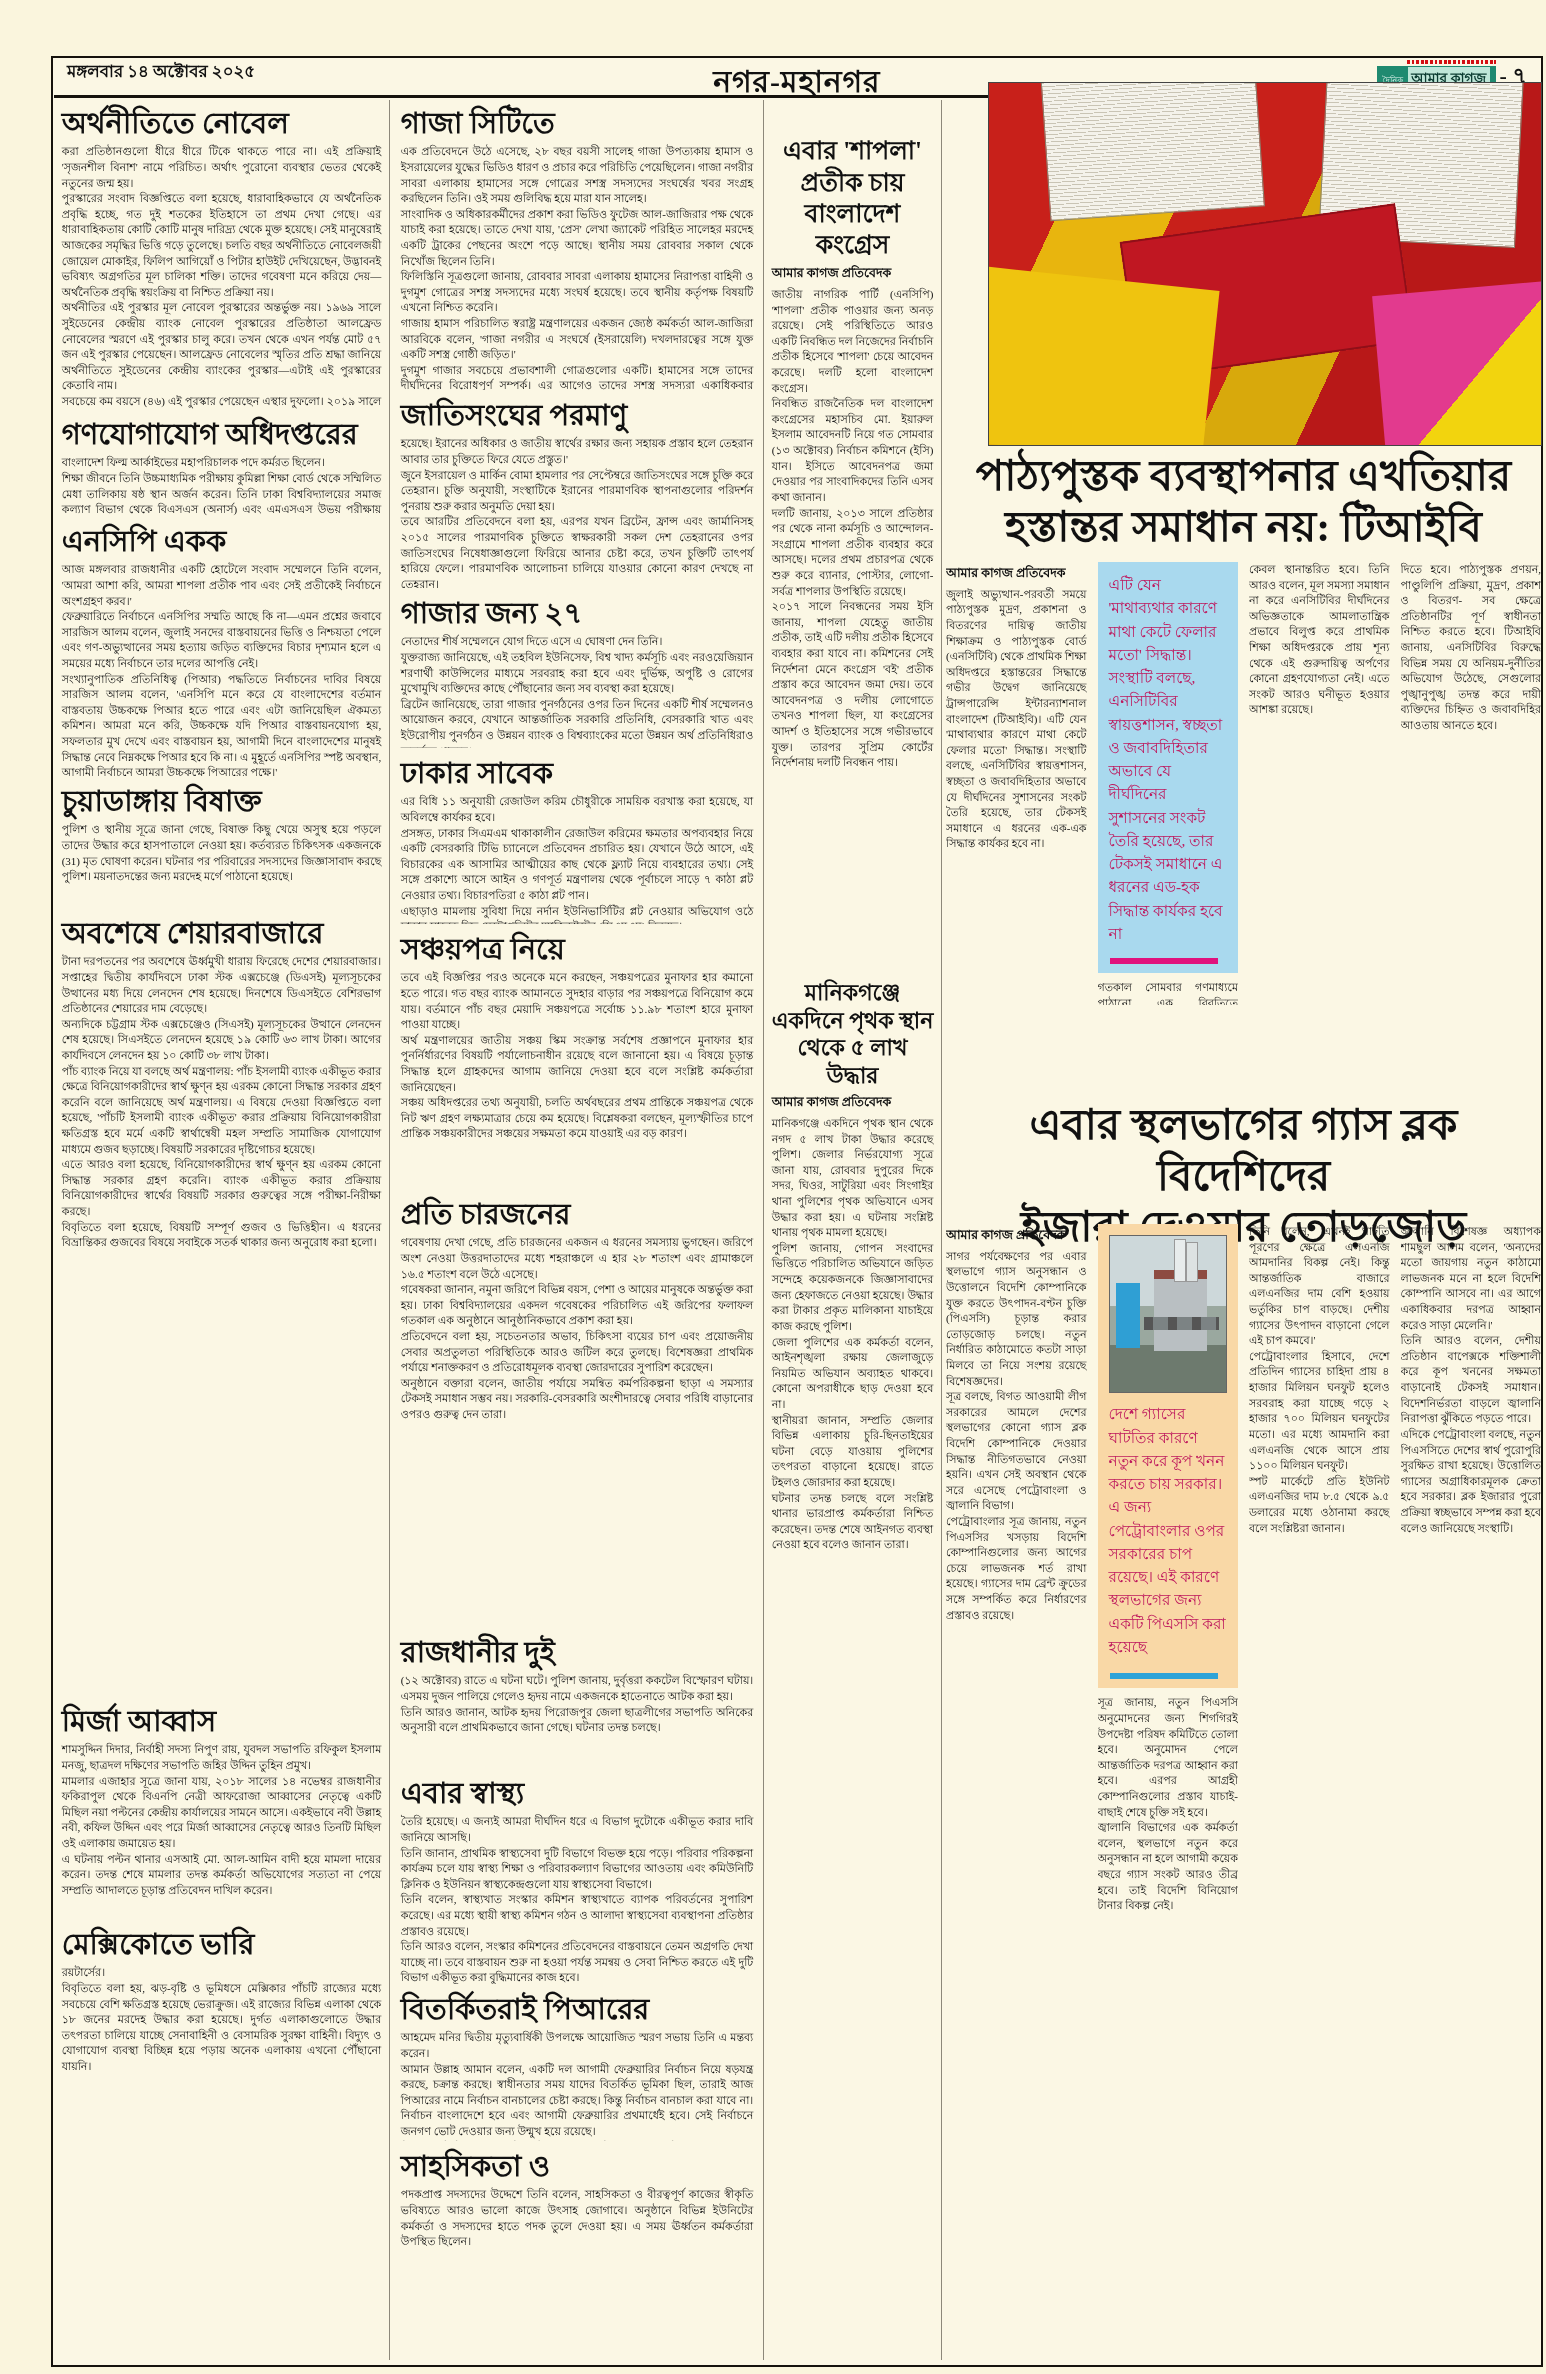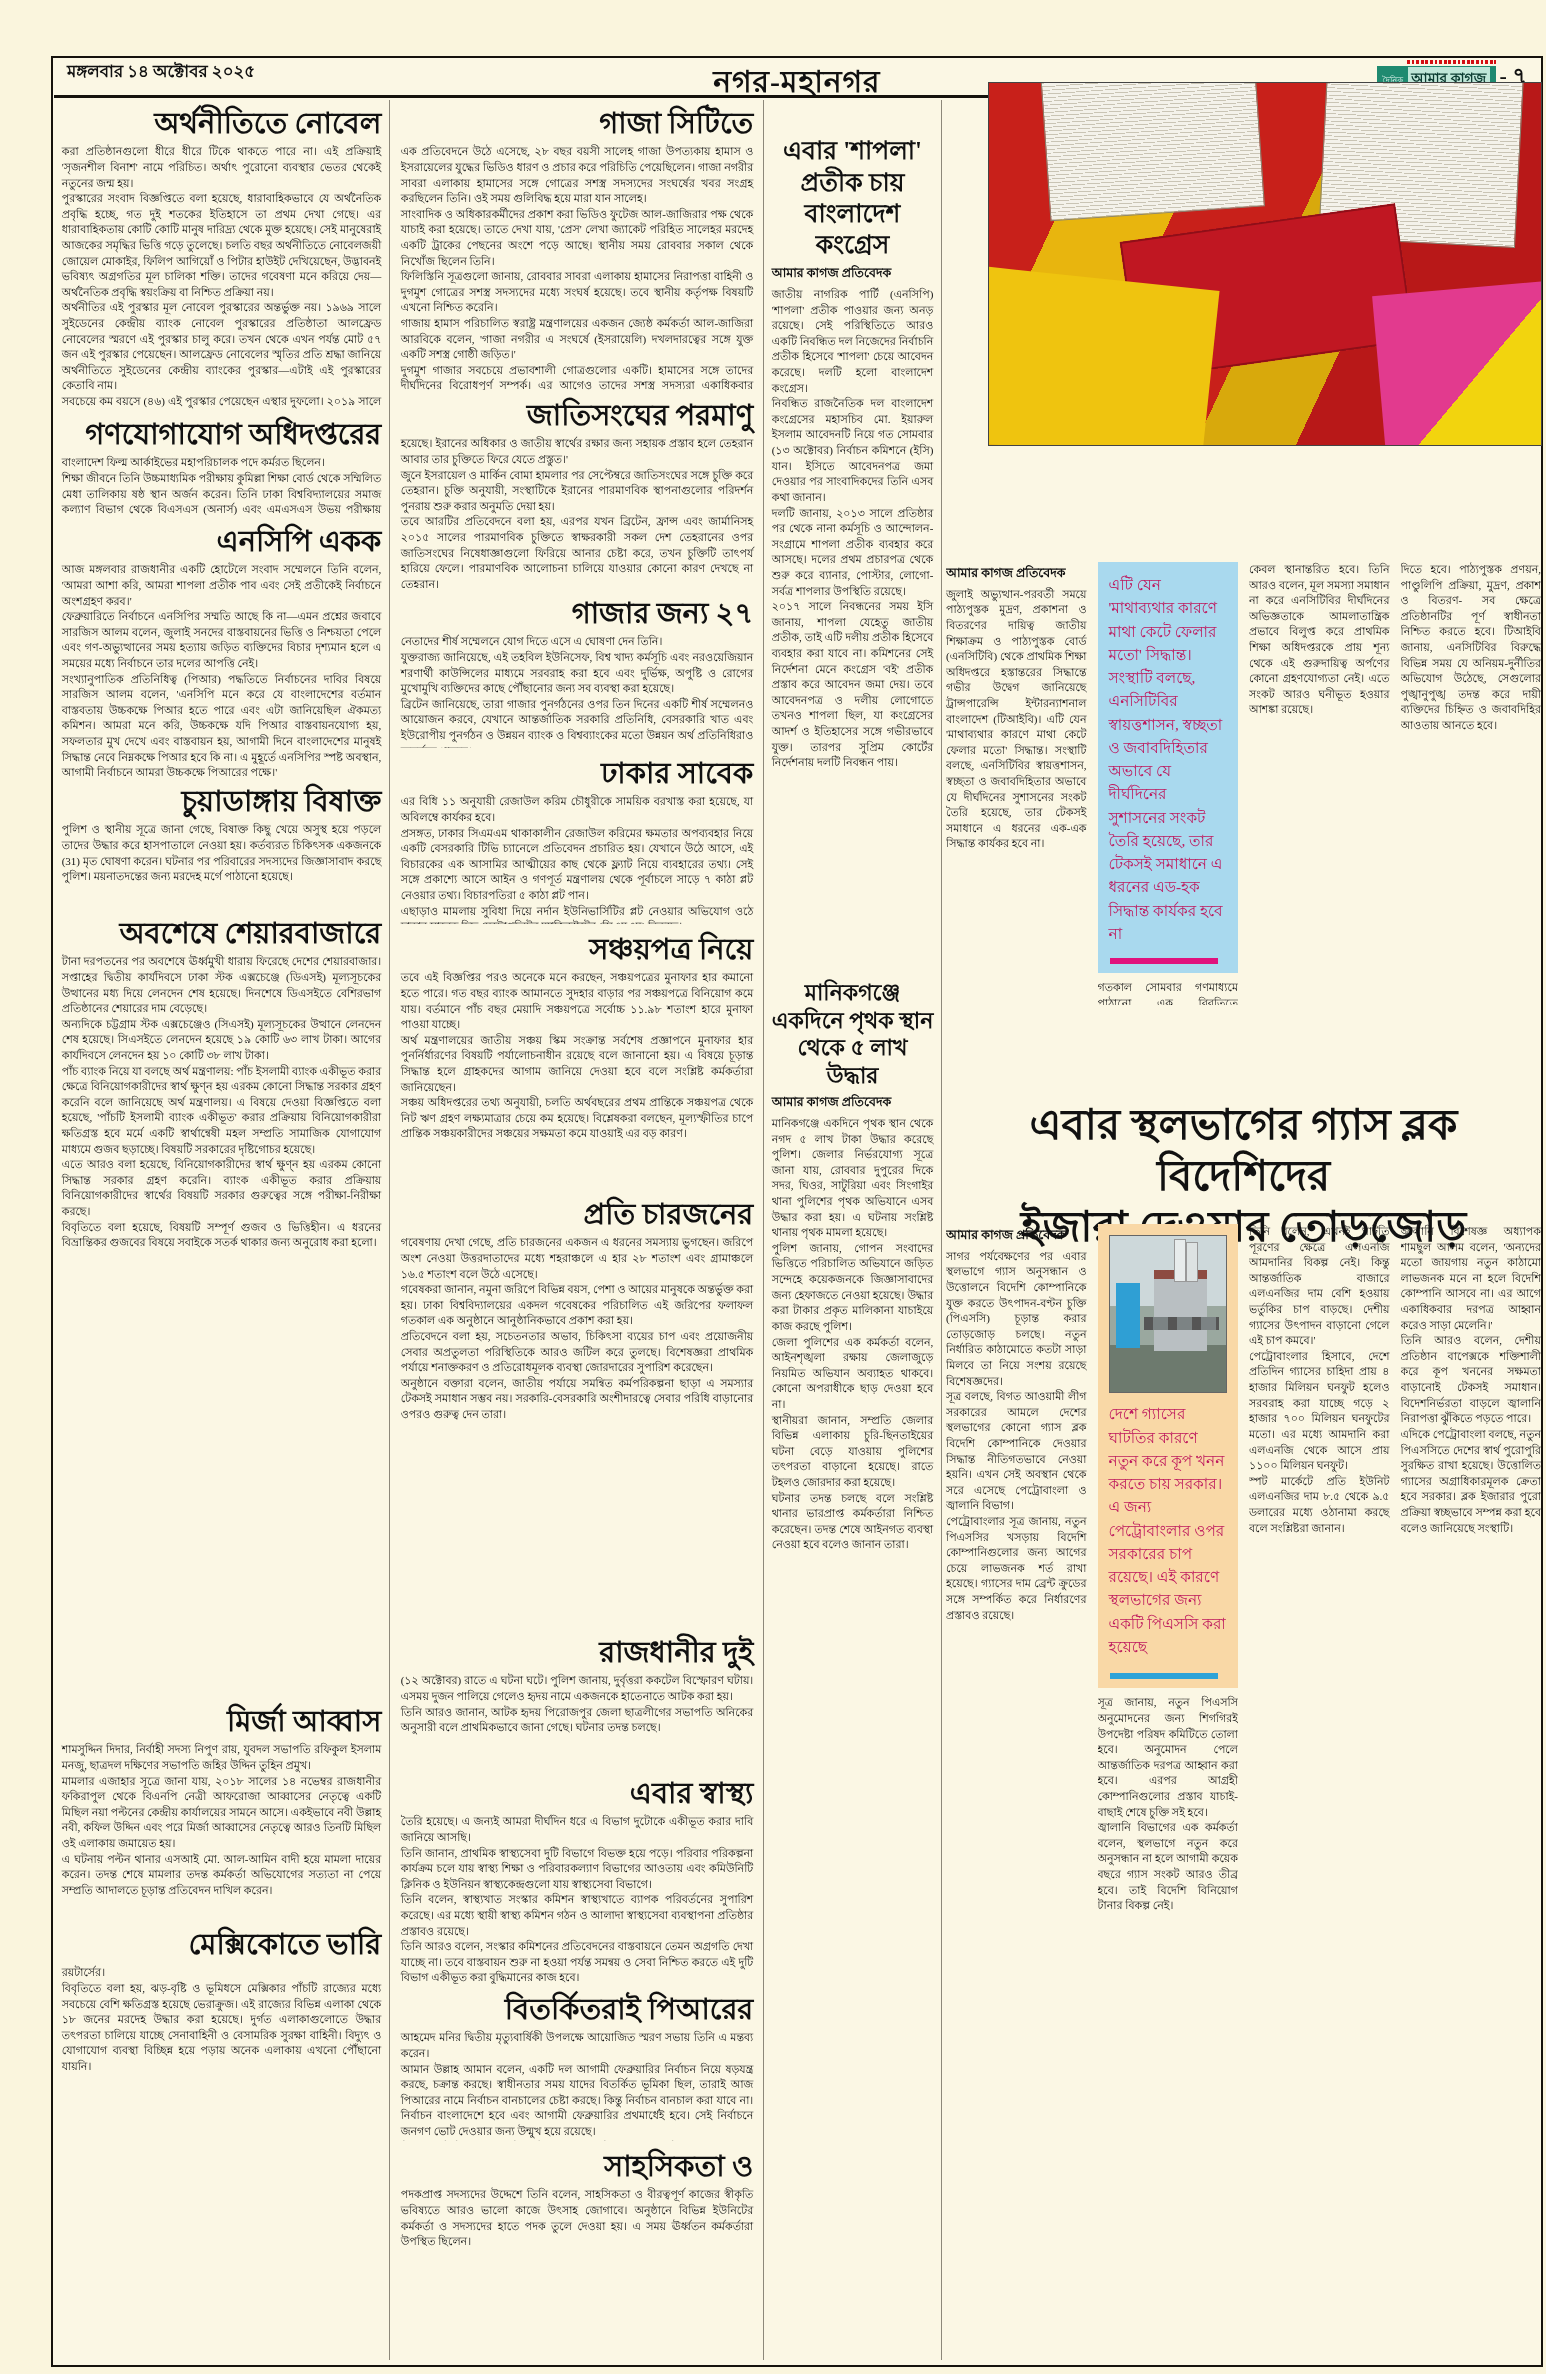--- a/index.html
+++ b/index.html
@@ -17,21 +17,21 @@
   .logo{display:flex;flex-direction:column;align-items:flex-end;}
   .logo-tag{width:89px;height:4.6px;background:repeating-linear-gradient(90deg,#d40f12 0 2.8px,transparent 2.8px 4.6px);}
   .logo-band{margin-top:1.9px;background:#1f8a70;color:#fff;padding:0.9px 5.6px 1.9px;display:flex;gap:4.6px;align-items:baseline;}
   .logo-daily{font-size:8.3px;color:#dff3ec;}
   .logo-name{font-size:14px;font-weight:bold;color:#0b3b30;background:#bfe6d8;padding:0 3.7px;}
   .mh-page{font-size:22px;font-weight:bold;}
   
   .col{position:absolute;overflow:hidden;}
   .vsep{position:absolute;width:0.9px;background:#8d887a;top:100px;bottom:15px;}
   .article{overflow:hidden;padding:1.9px 3.7px;box-sizing:border-box;}
-  .kicker{text-align:right;font-weight:bold;font-size:29px;line-height:1.12;margin:7.4px 0 4.6px;}
+  .kicker{text-align:left;font-weight:bold;font-size:29px;line-height:1.12;margin:7.4px 0 4.6px;}
   .byline{font-weight:bold;font-size:12.5px;margin:1.9px 0 2.8px;}
   .bodytext{font-size:11px;line-height:1.42;text-align:justify;white-space:pre-line;}
   
   .head3{text-align:center;font-weight:bold;font-size:25px;line-height:1.25;margin:5.6px 0 3.7px;}
   
   .bighead{position:absolute;left:946px;width:595px;text-align:center;font-weight:bold;
            font-size:42px;line-height:1.22;white-space:pre-line;}
   .rcols{position:absolute;left:946px;width:595px;display:flex;gap:11px;overflow:hidden;}
   .rcol{flex:1;overflow:hidden;}
   .pullquote{background:#a9d9ee;padding:11px 11px 7.4px;font-size:15.3px;line-height:1.52;
@@ -213,20 +213,22 @@
   </div>
 
   <div class="photo-books">
     <div class="pb-stack pb-s1"></div>
     <div class="pb-stack pb-s2"></div>
     <div class="pb-red"></div>
     <div class="pb-yellow"></div>
     <div class="pb-pink"></div>
   </div>
 
+  <div class="bighead" style="top:451px">পাঠ্যপুস্তক ব্যবস্থাপনার এখতিয়ার
+হস্তান্তর সমাধান নয়: টিআইবি</div>
 
   <div class="rcols" style="top:562px;height:443px">
     <div class="rcol">
       <div class="byline">আমার কাগজ প্রতিবেদক</div>
       <div class="bodytext">জুলাই অভ্যুত্থান-পরবর্তী সময়ে পাঠ্যপুস্তক মুদ্রণ, প্রকাশনা ও বিতরণের দায়িত্ব জাতীয় শিক্ষাক্রম ও পাঠ্যপুস্তক বোর্ড (এনসিটিবি) থেকে প্রাথমিক শিক্ষা অধিদপ্তরে হস্তান্তরের সিদ্ধান্তে গভীর উদ্বেগ জানিয়েছে ট্রান্সপারেন্সি ইন্টারন্যাশনাল বাংলাদেশ (টিআইবি)। এটি যেন 'মাথাব্যথার কারণে মাথা কেটে ফেলার মতো' সিদ্ধান্ত। সংস্থাটি বলছে, এনসিটিবির স্বায়ত্তশাসন, স্বচ্ছতা ও জবাবদিহিতার অভাবে যে দীর্ঘদিনের সুশাসনের সংকট তৈরি হয়েছে, তার টেকসই সমাধানে এ ধরনের এক-এক সিদ্ধান্ত কার্যকর হবে না।</div>
     </div>
     <div class="rcol">
       <div class="pullquote">
         <span>এটি যেন 'মাথাব্যথার কারণে মাথা কেটে ফেলার মতো' সিদ্ধান্ত। সংস্থাটি বলছে, এনসিটিবির স্বায়ত্তশাসন, স্বচ্ছতা ও জবাবদিহিতার অভাবে যে দীর্ঘদিনের সুশাসনের সংকট তৈরি হয়েছে, তার টেকসই সমাধানে এ ধরনের এড-হক সিদ্ধান্ত কার্যকর হবে না</span>
         <div class="bar"></div>

